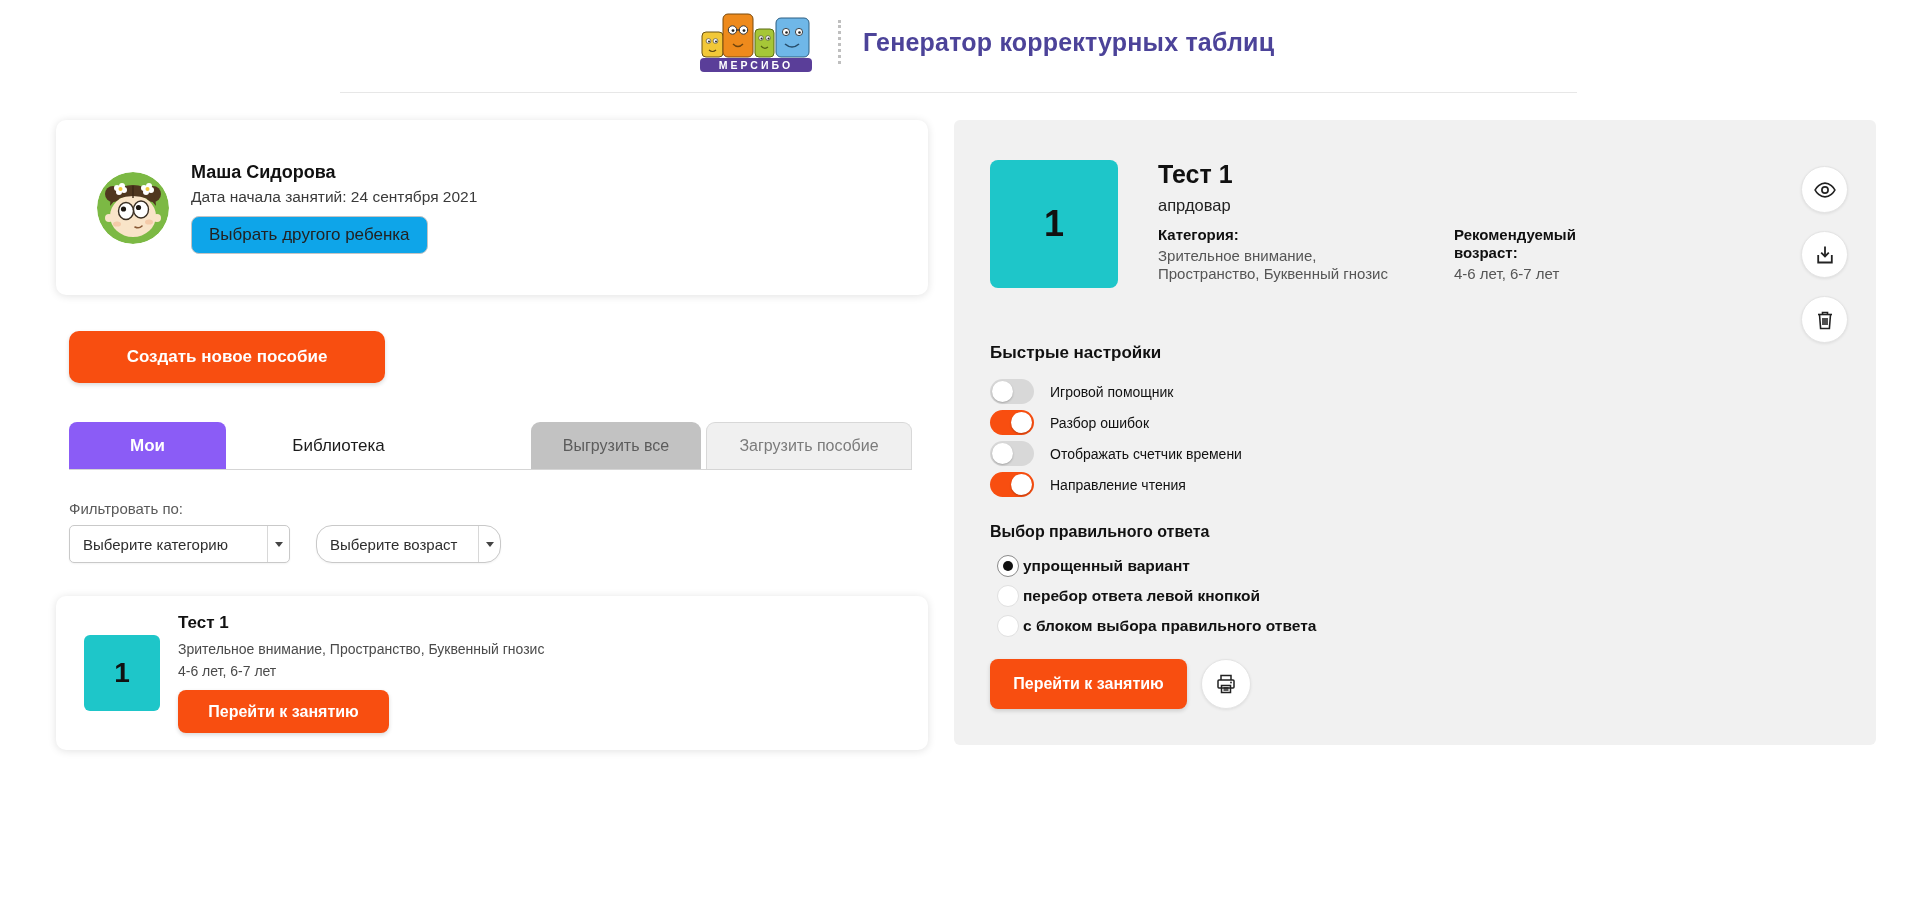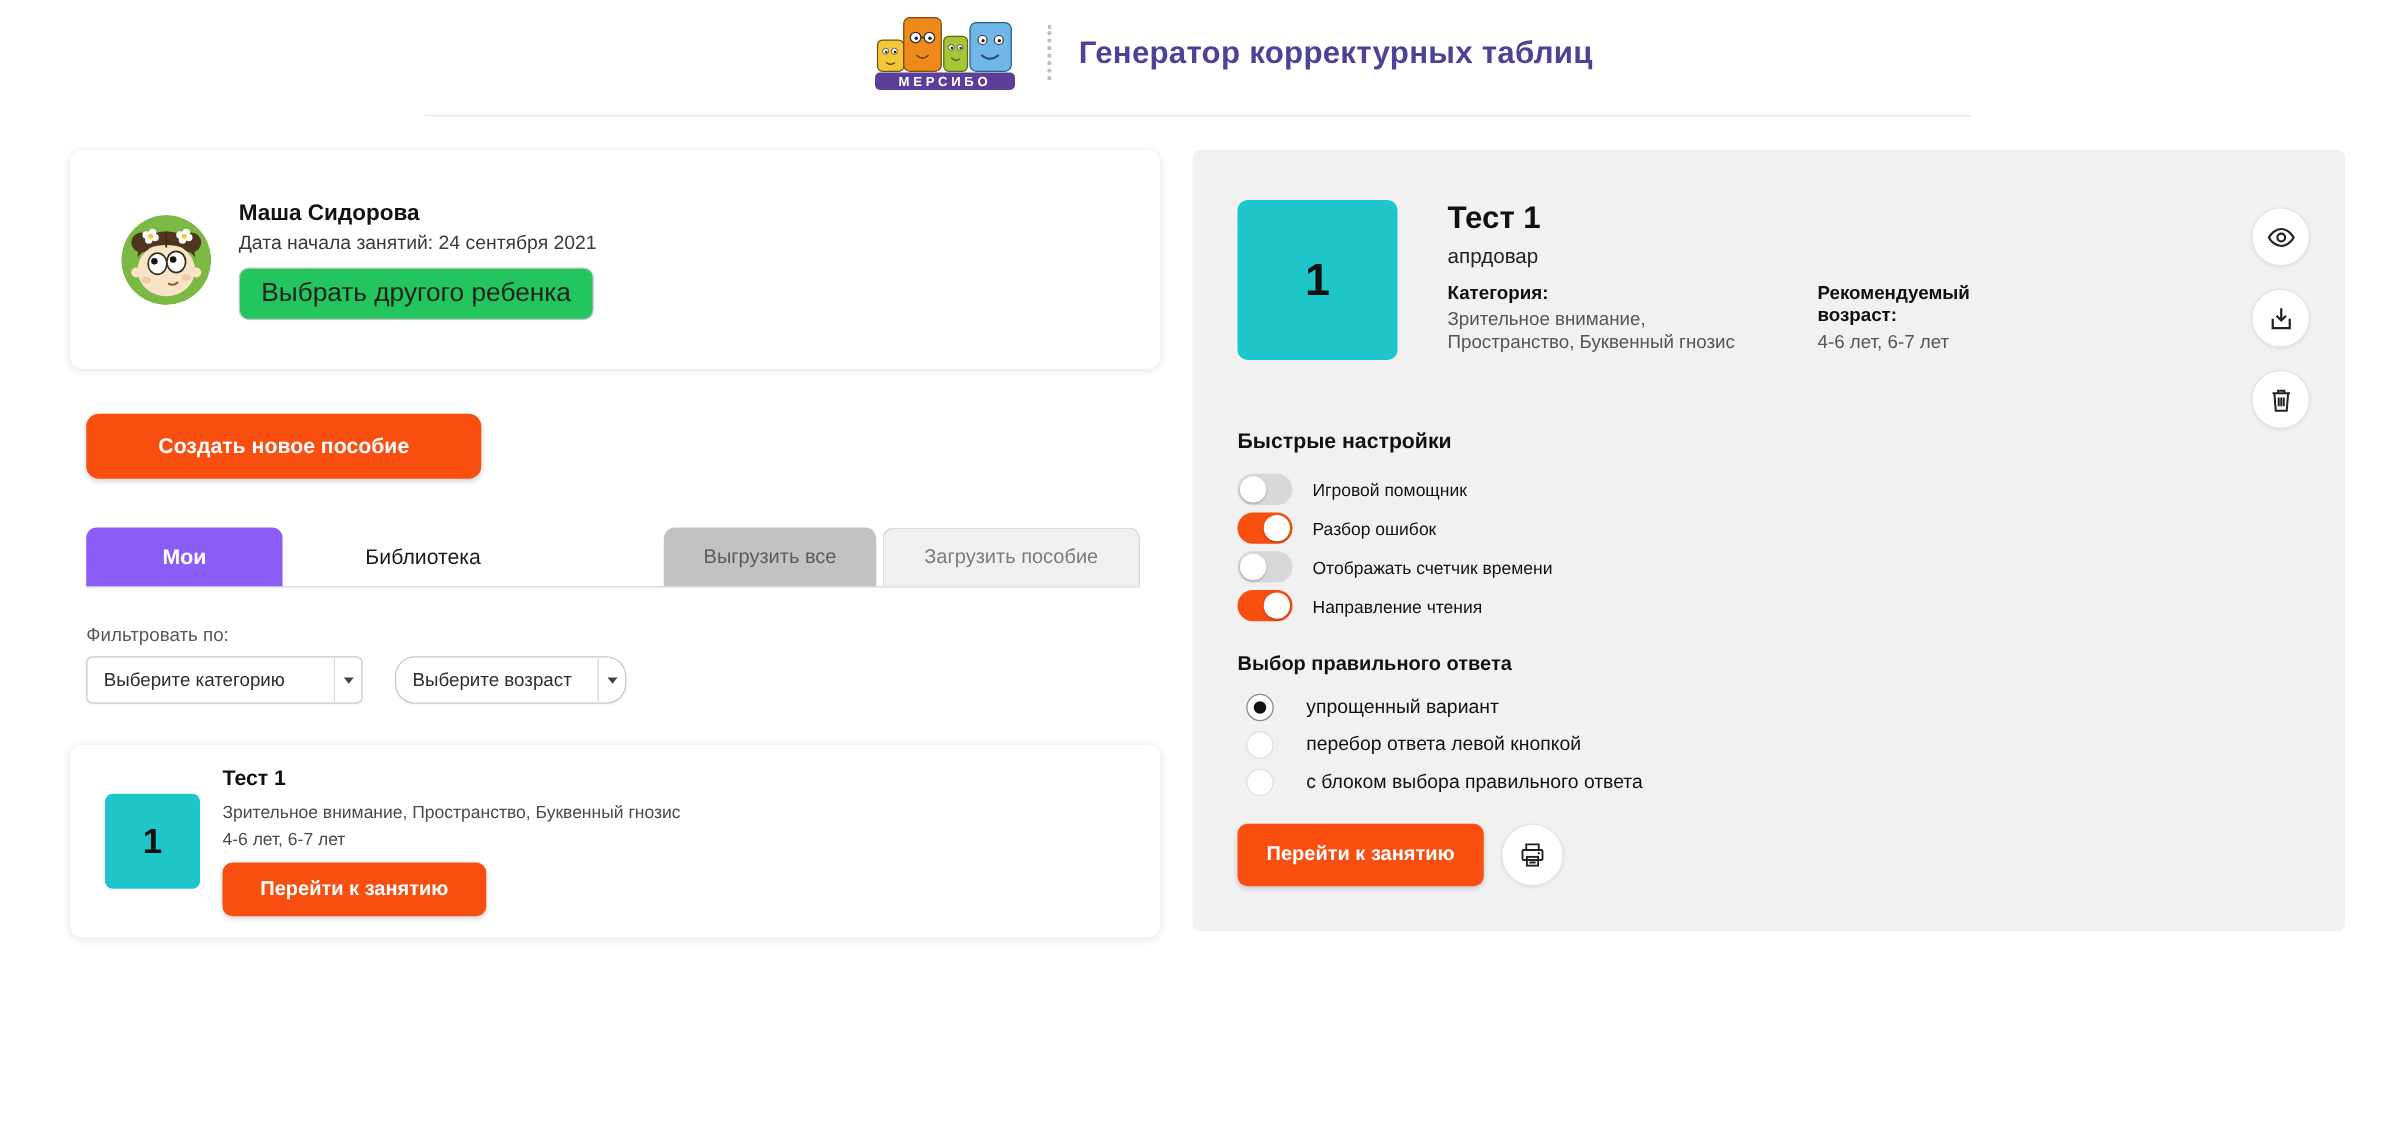--- a/index.html
+++ b/index.html
@@ -19,22 +19,22 @@
   .right-panel { width:922px; height:625px; background:#f1f1f1; border-radius:6px;
                  position:relative; padding:40px 36px 0 36px; }
 
   
   .card { background:#fff; border-radius:10px; box-shadow:0 1px 8px rgba(0,0,0,.12); }
   .profile-card { height:175px; display:flex; align-items:center; padding-left:41px; }
   .avatar { width:72px; height:72px; border-radius:50%; flex:0 0 auto; }
   .profile-info { margin-left:22px; }
   .profile-name { font-size:18px; font-weight:bold; color:#111; }
   .profile-date { font-size:15.5px; color:#3a3a3a; margin-top:5px; }
-  .ghost-btn { margin-top:10px; display:inline-block; background:#22c55e; border:1px solid #c4c4c4;
-               border-radius:8px; padding:8px 17px; font-size:21px; color:#222; cursor:pointer; }
+  .ghost-btn { margin-top:10px; display:inline-block; background:#0ea5e9; border:1px solid #c4c4c4;
+               border-radius:8px; padding:8px 17px; font-size:17px; color:#222; cursor:pointer; }
 
   
   .orange-btn { background:#f84e10; color:#fff; font-weight:bold; border:none; cursor:pointer;
                 box-shadow:0 2px 4px rgba(0,0,0,.15); }
   .create-btn { margin:36px 0 0 13px; width:316px; height:52px; border-radius:10px; font-size:17px; }
 
   
   .tabs-row { margin:39px 0 0 13px; width:843px; display:flex; align-items:flex-end;
               border-bottom:1px solid #d5d5d5; height:48px; }
   .tab { height:47px; display:flex; align-items:center; justify-content:center;
@@ -99,21 +99,21 @@
   .toggle-label { margin-left:16px; font-size:14px; color:#111; }
 
   .answer-title { margin-top:26px; font-size:16px; }
   .radio-list { margin-top:14px; padding-left:7px; }
   .radio-row { display:flex; align-items:center; height:22px; margin-bottom:8px; cursor:pointer; }
   .radio { width:22px; height:22px; border-radius:50%; background:#fff; border:1px solid #e0e0e0;
            display:flex; align-items:center; justify-content:center; flex:0 0 auto; }
   .radio.selected { border-color:#8a8a8a; }
   .radio-dot { width:10px; height:10px; border-radius:50%; background:transparent; }
   .radio.selected .radio-dot { background:#111; }
-  .radio-label { margin-left:26px; font-size:15.5px; color:#111; }
+  .radio-label { margin-left:4px; font-size:15.5px; color:#111;font-weight:bold; }
 
   .panel-actions { margin-top:22px; display:flex; align-items:center; }
   .go-btn-lg { width:197px; height:50px; border-radius:8px; font-size:16px; }
   .print-btn { margin-left:14px; width:50px; height:50px; }
 </style>
 </head>
 <body>
 
 <div class="header-content">
   <div class="logo">

